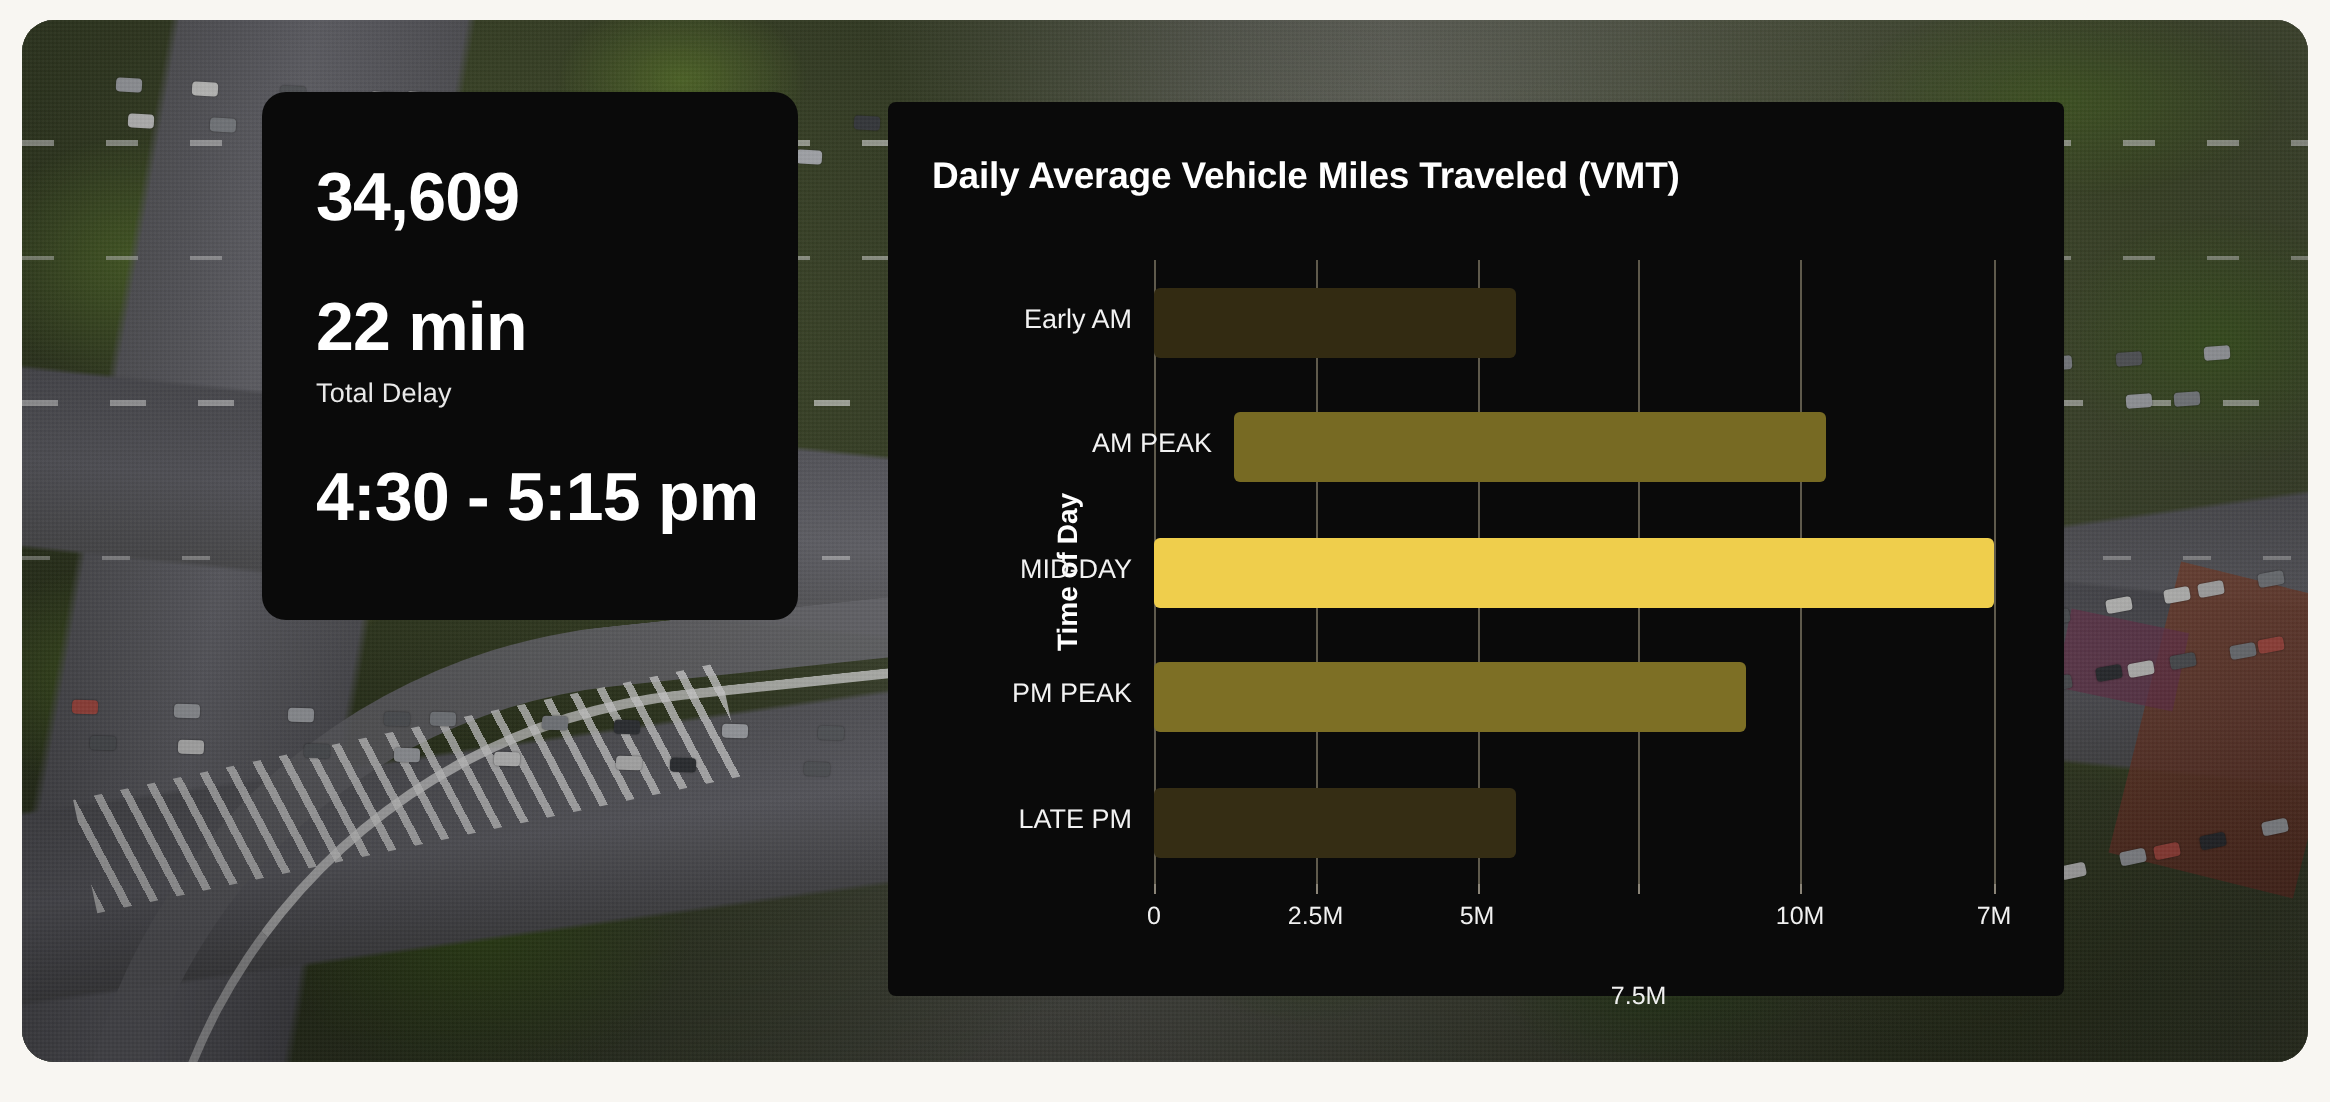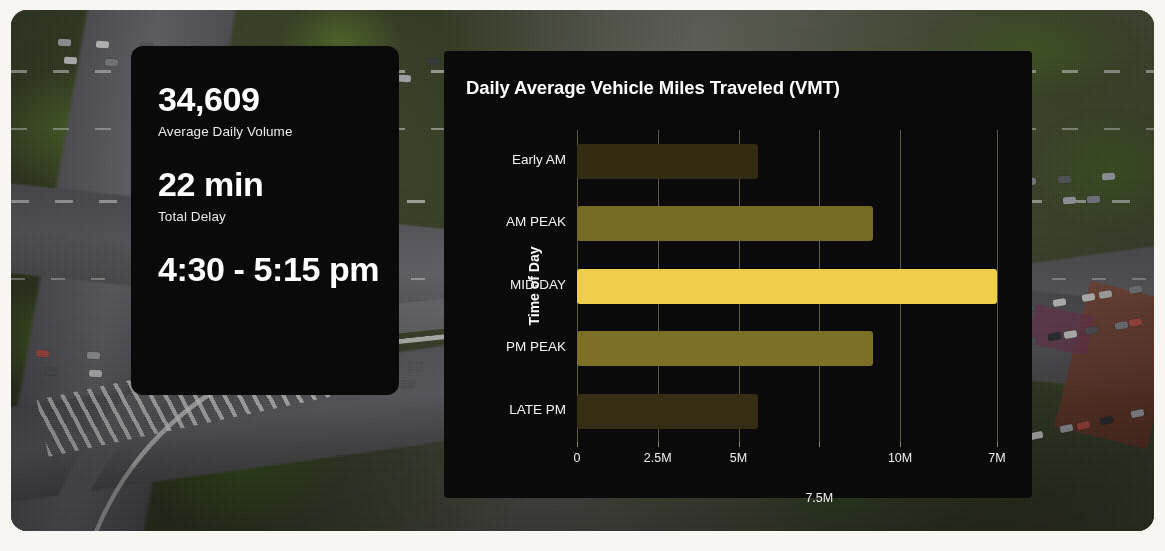--- a/index.html
+++ b/index.html
@@ -153,21 +153,21 @@
       repeating-linear-gradient(0deg, rgba(255,255,255,.018) 0 1px, rgba(0,0,0,.018) 1px 2px),
       repeating-linear-gradient(90deg, rgba(255,255,255,.015) 0 1px, rgba(0,0,0,.015) 1px 2px);
   }
 
   
   #stats-card {
     position: absolute;
     left: 131px;
     top: 46px;
     width: 268px;
-    height: 349px;
+    height: 264px;
     background: #0a0a0a;
     border-radius: 12px;
     box-sizing: border-box;
     padding: 34px 0 0 27px;
   }
   .stat { margin-bottom: 26px; }
   .stat:last-child { margin-bottom: 0; }
   .stat-value {
     color: #ffffff;
     font-size: 34px;
@@ -394,21 +394,20 @@
         <div class="car" style="left: 645.334px; top: 118.839px; background: rgb(217, 217, 217); transform: rotate(5deg);"></div>
         <div class="car" style="left: 692.233px; top: 122.942px; background: rgb(46, 49, 54); transform: rotate(5deg);"></div>
       </div>
     <div class="layer wash"></div>
     <div class="layer grain"></div>
   </div>
 
   <div id="stats-card">
     <div class="stat">
       <div class="stat-value">34,609</div>
-      <div class="stat-label">Average Daily Volume</div>
     </div>
     <div class="stat">
       <div class="stat-value">22 min</div>
       <div class="stat-label">Total Delay</div>
     </div>
     <div class="stat">
       <div class="stat-value">4:30 - 5:15 pm</div>
     </div>
   </div>
 
@@ -423,21 +422,21 @@
           <div class="gridline" style="left: 161.538px;"></div>
           <div class="gridline" style="left: 242.308px;"></div>
           <div class="gridline" style="left: 323.077px;"></div>
           <div class="gridline" style="left: 420px;"></div>
         </div>
       <div id="bars">
           <div class="bar-row" style="top: 0px;">
             <div class="cat-label">Early AM</div>
             <div class="bar" title="Early AM: 5.6M" style="width: 180.923px; background: rgb(51, 43, 18);"></div>
           </div>
-          <div class="bar-row" style="top: 62.4px;">
+          <div class="bar-row" style="top: 62.4px; margin-left: 40px;">
             <div class="cat-label">AM PEAK</div>
             <div class="bar" title="AM PEAK: 9.17M" style="width: 296.262px; background: rgb(119, 106, 35);"></div>
           </div>
           <div class="bar-row" style="top: 124.8px;">
             <div class="cat-label">MID-DAY</div>
             <div class="bar" title="MID-DAY: 13M" style="width: 420px; background: rgb(239, 206, 76);"></div>
           </div>
           <div class="bar-row" style="top: 187.2px;">
             <div class="cat-label">PM PEAK</div>
             <div class="bar" title="PM PEAK: 9.15M" style="width: 295.615px; background: rgb(125, 111, 37);"></div>

